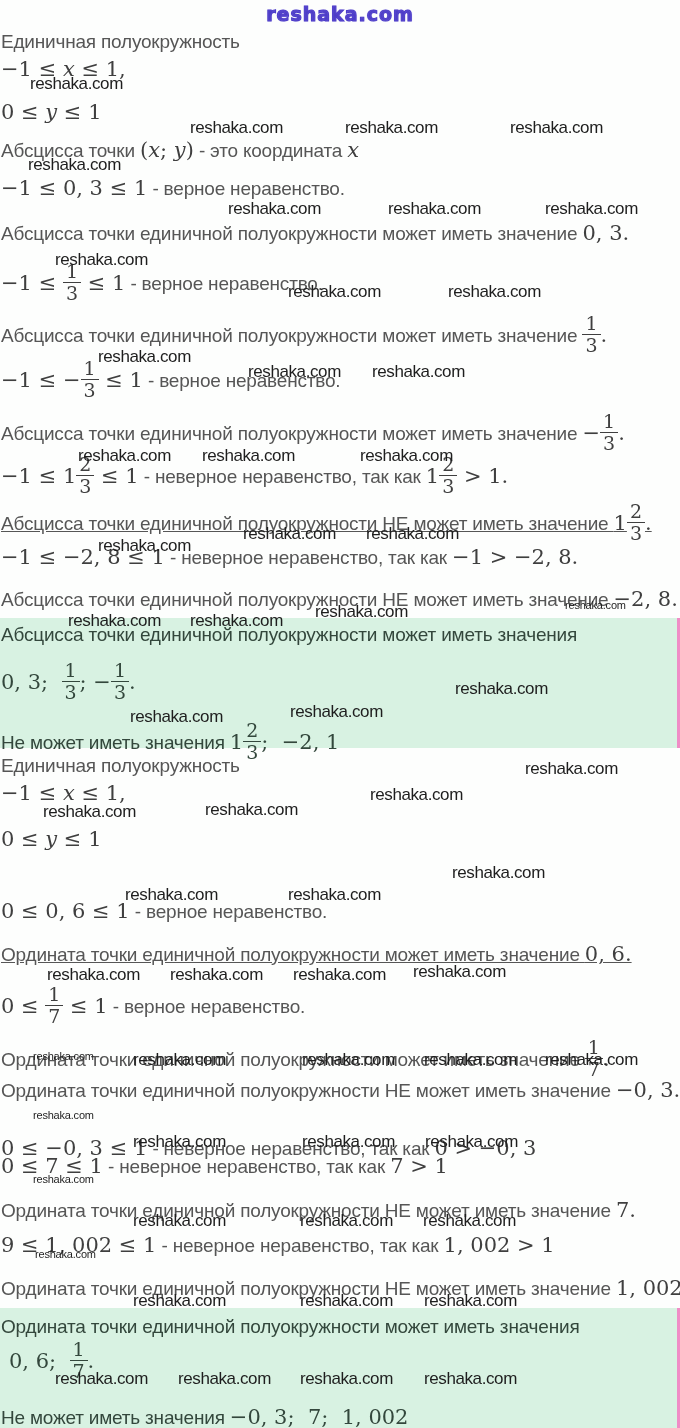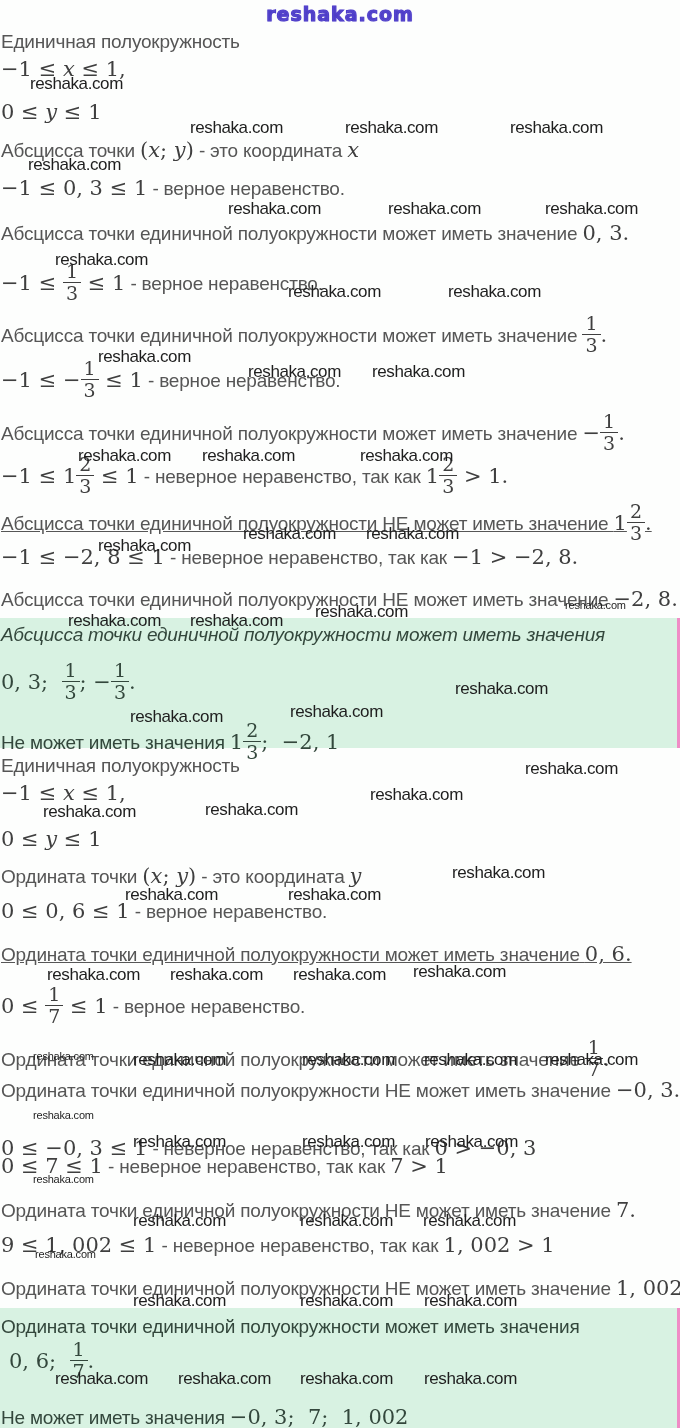--- a/index.html
+++ b/index.html
@@ -47,27 +47,26 @@
     <div class="line" style="top: 176px;"><span class="seg-m">−1 ≤ 0, 3 ≤ 1</span><span class="seg-t"> - верное неравенство.</span></div>
     <div class="line" style="top: 221px;"><span class="seg-t">Абсцисса точки единичной полуокружности может иметь значение </span><span class="seg-m">0, 3.</span></div>
     <div class="line" style="top: 262px;"><span class="seg-m">−1 ≤ </span><span class="frac"><span class="num">1</span><span class="den">3</span></span><span class="seg-m"> ≤ 1</span><span class="seg-t"> - верное неравенство.</span></div>
     <div class="line" style="top: 314px;"><span class="seg-t">Абсцисса точки единичной полуокружности может иметь значение </span><span class="frac"><span class="num">1</span><span class="den">3</span></span><span class="seg-m">.</span></div>
     <div class="line" style="top: 359px;"><span class="seg-m">−1 ≤ −</span><span class="frac"><span class="num">1</span><span class="den">3</span></span><span class="seg-m"> ≤ 1</span><span class="seg-t"> - верное неравенство.</span></div>
     <div class="line" style="top: 412px;"><span class="seg-t">Абсцисса точки единичной полуокружности может иметь значение </span><span class="seg-m">−</span><span class="frac"><span class="num">1</span><span class="den">3</span></span><span class="seg-m">.</span></div>
     <div class="line" style="top: 455px;"><span class="seg-m">−1 ≤ 1</span><span class="frac"><span class="num">2</span><span class="den">3</span></span><span class="seg-m"> ≤ 1</span><span class="seg-t"> - неверное неравенство, так как </span><span class="seg-m">1</span><span class="frac"><span class="num">2</span><span class="den">3</span></span><span class="seg-m"> &gt; 1.</span></div>
     <div class="line" style="top: 502px; text-decoration: underline;"><span class="seg-t">Абсцисса точки единичной полуокружности НЕ может иметь значение </span><span class="seg-m">1</span><span class="frac"><span class="num">2</span><span class="den">3</span></span><span class="seg-m">.</span></div>
     <div class="line" style="top: 545px;"><span class="seg-m">−1 ≤ −2, 8 ≤ 1</span><span class="seg-t"> - неверное неравенство, так как </span><span class="seg-m">−1 &gt; −2, 8.</span></div>
     <div class="line" style="top: 587px;"><span class="seg-t">Абсцисса точки единичной полуокружности НЕ может иметь значение </span><span class="seg-m">−2, 8.</span></div>
-    <div class="line on-hl" style="top: 624px; font-style: italic;"><span class="seg-t">Абсцисса точки единичной полуокружности может иметь значения</span></div>
+    <div class="line on-hl" style="top: 624px;"><span class="seg-t">Абсцисса точки единичной полуокружности может иметь значения</span></div>
     <div class="line on-hl" style="top: 661px;"><span class="seg-m">0, 3;  </span><span class="frac"><span class="num">1</span><span class="den">3</span></span><span class="seg-m">; −</span><span class="frac"><span class="num">1</span><span class="den">3</span></span><span class="seg-m">.</span></div>
     <div class="line on-hl" style="top: 721px;"><span class="seg-t">Не может иметь значения </span><span class="seg-m">1</span><span class="frac"><span class="num">2</span><span class="den">3</span></span><span class="seg-m">;  −2, 1</span></div>
     <div class="line" style="top: 755px;"><span class="seg-t">Единичная полуокружность</span></div>
     <div class="line" style="top: 781px;"><span class="seg-m">−1 ≤ </span><span class="seg-i">x</span><span class="seg-m"> ≤ 1,</span></div>
     <div class="line" style="top: 827px;"><span class="seg-m">0 ≤ </span><span class="seg-i">y</span><span class="seg-m"> ≤ 1</span></div>
-    <div class="line" style="top: 864px;"><span class="seg-t">Ордината точки </span><span class="seg-m">(</span><span class="seg-i">x</span><span class="seg-m">; </span><span class="seg-i">y</span><span class="seg-m">)</span><span class="seg-t"> - это координата </span><span class="seg-i">y</span></div>
     <div class="line" style="top: 899px;"><span class="seg-m">0 ≤ 0, 6 ≤ 1</span><span class="seg-t"> - верное неравенство.</span></div>
     <div class="line" style="top: 942px; text-decoration: underline;"><span class="seg-t">Ордината точки единичной полуокружности может иметь значение </span><span class="seg-m">0, 6.</span></div>
     <div class="line" style="top: 985px;"><span class="seg-m">0 ≤ </span><span class="frac"><span class="num">1</span><span class="den">7</span></span><span class="seg-m"> ≤ 1</span><span class="seg-t"> - верное неравенство.</span></div>
     <div class="line" style="top: 1038px;"><span class="seg-t">Ордината точки единичной полуокружности может иметь значение </span><span class="frac"><span class="num">1</span><span class="den">7</span></span><span class="seg-m">.</span></div>
     <div class="line" style="top: 1136px;"><span class="seg-m">0 ≤ −0, 3 ≤ 1</span><span class="seg-t"> - неверное неравенство, так как </span><span class="seg-m">0 &gt; −0, 3</span></div>
     <div class="line" style="top: 1078px;"><span class="seg-t">Ордината точки единичной полуокружности НЕ может иметь значение </span><span class="seg-m">−0, 3.</span></div>
     <div class="line" style="top: 1154px;"><span class="seg-m">0 ≤ 7 ≤ 1</span><span class="seg-t"> - неверное неравенство, так как </span><span class="seg-m">7 &gt; 1</span></div>
     <div class="line" style="top: 1198px;"><span class="seg-t">Ордината точки единичной полуокружности НЕ может иметь значение </span><span class="seg-m">7.</span></div>
     <div class="line" style="top: 1233px;"><span class="seg-m">9 ≤ 1, 002 ≤ 1</span><span class="seg-t"> - неверное неравенство, так как </span><span class="seg-m">1, 002 &gt; 1</span></div>
     <div class="line" style="top: 1276px;"><span class="seg-t">Ордината точки единичной полуокружности НЕ может иметь значение </span><span class="seg-m">1, 002.</span></div>

